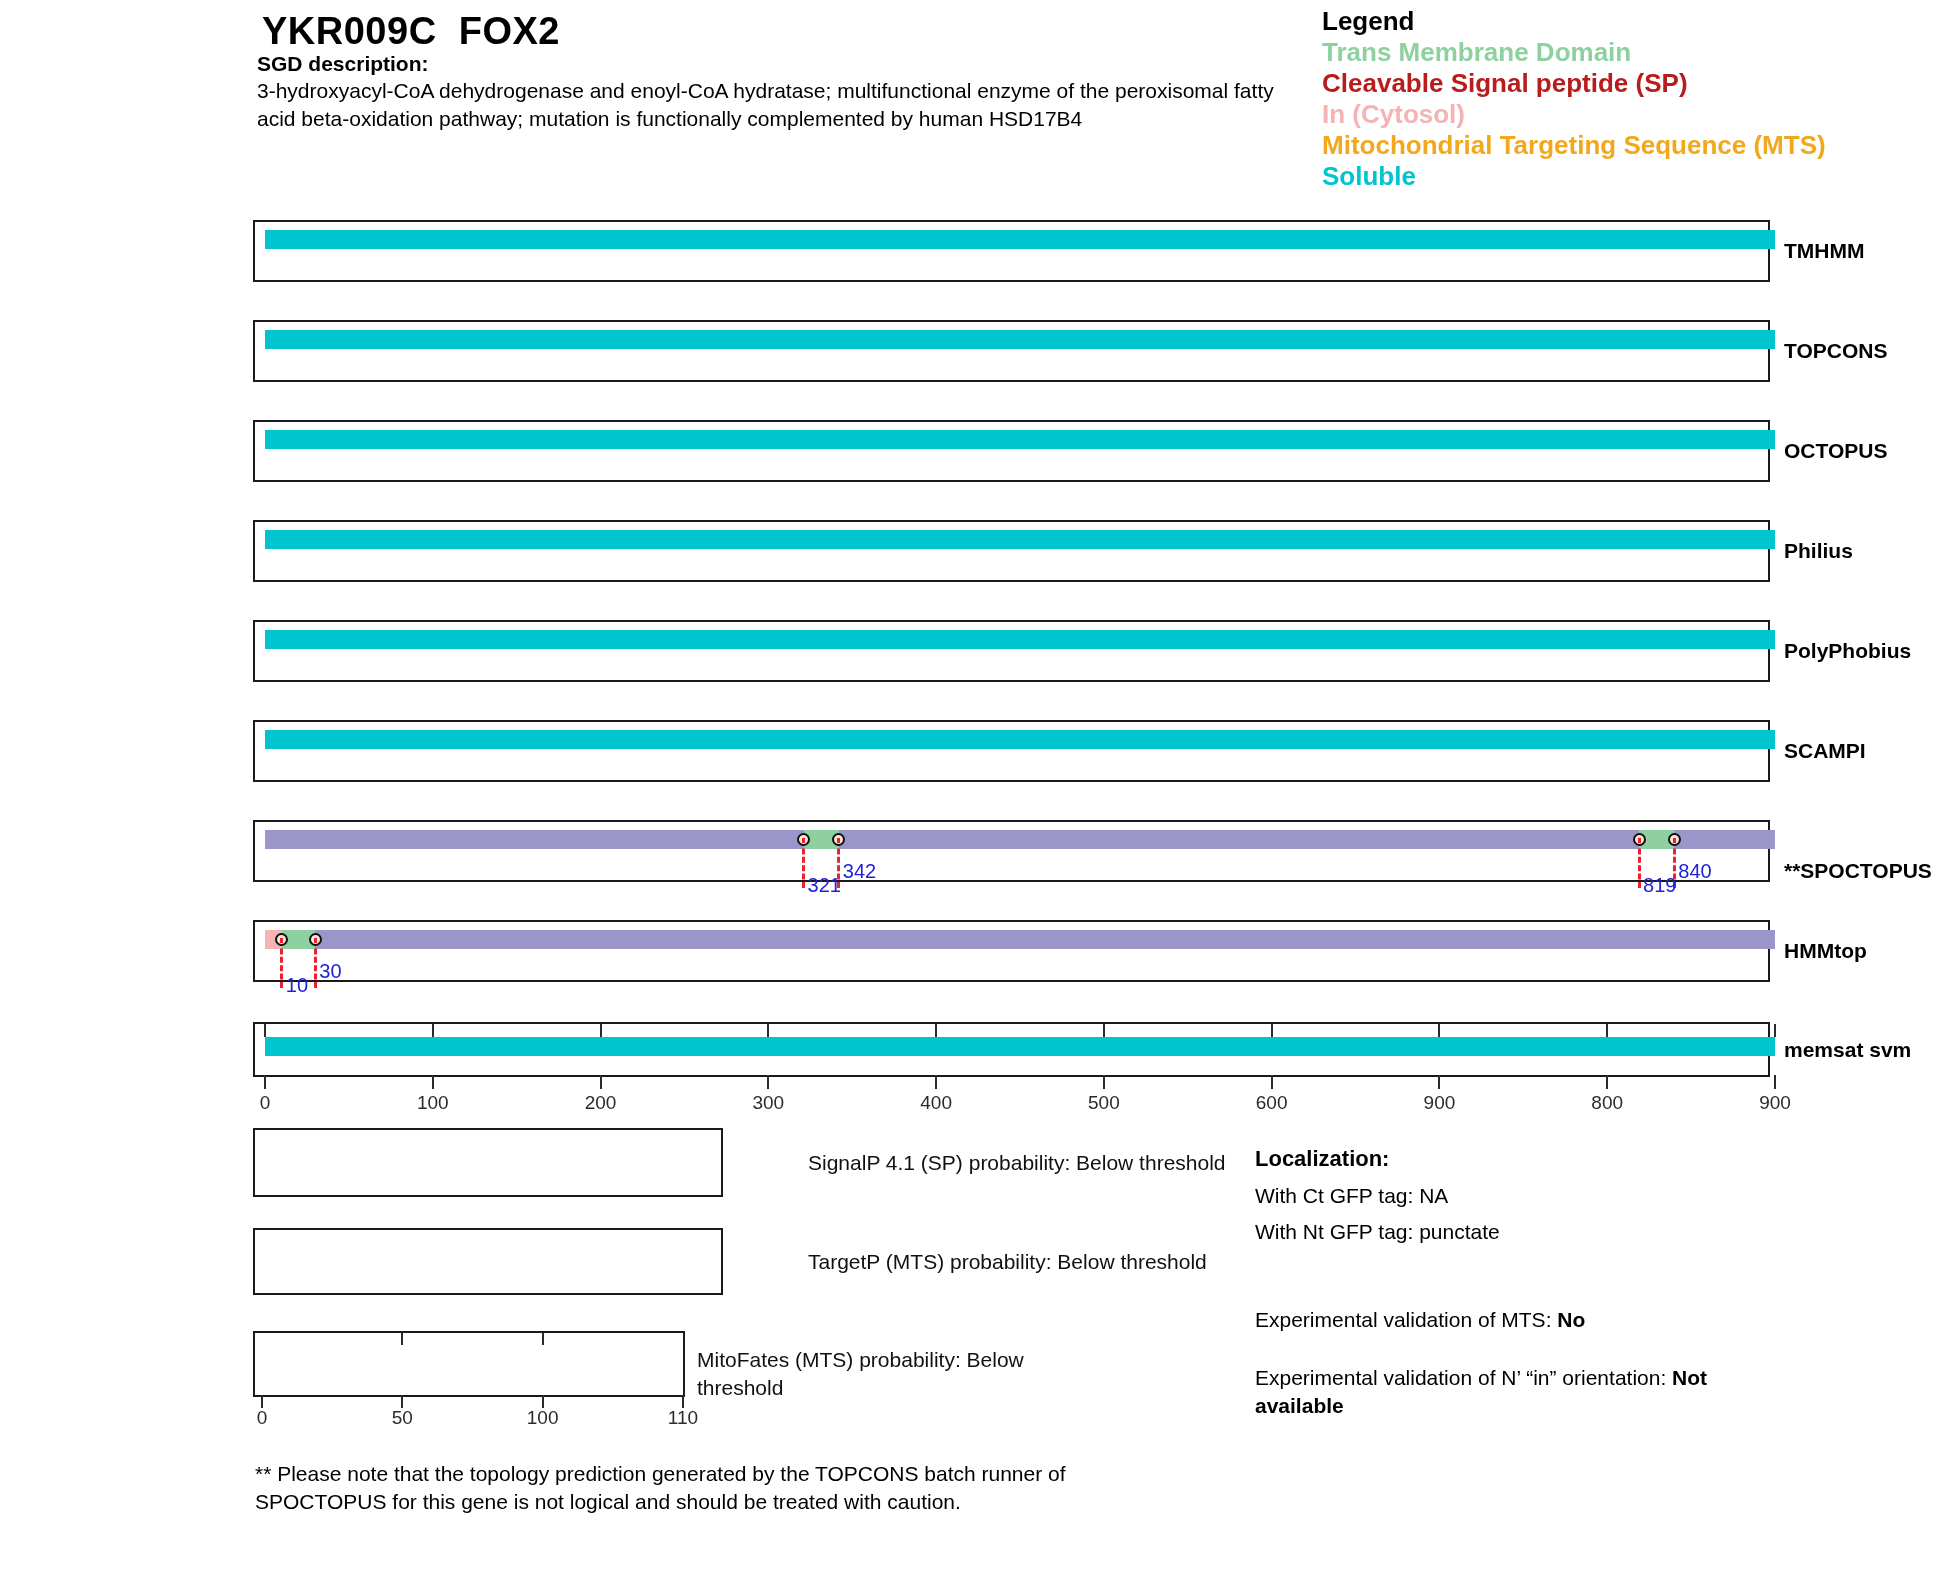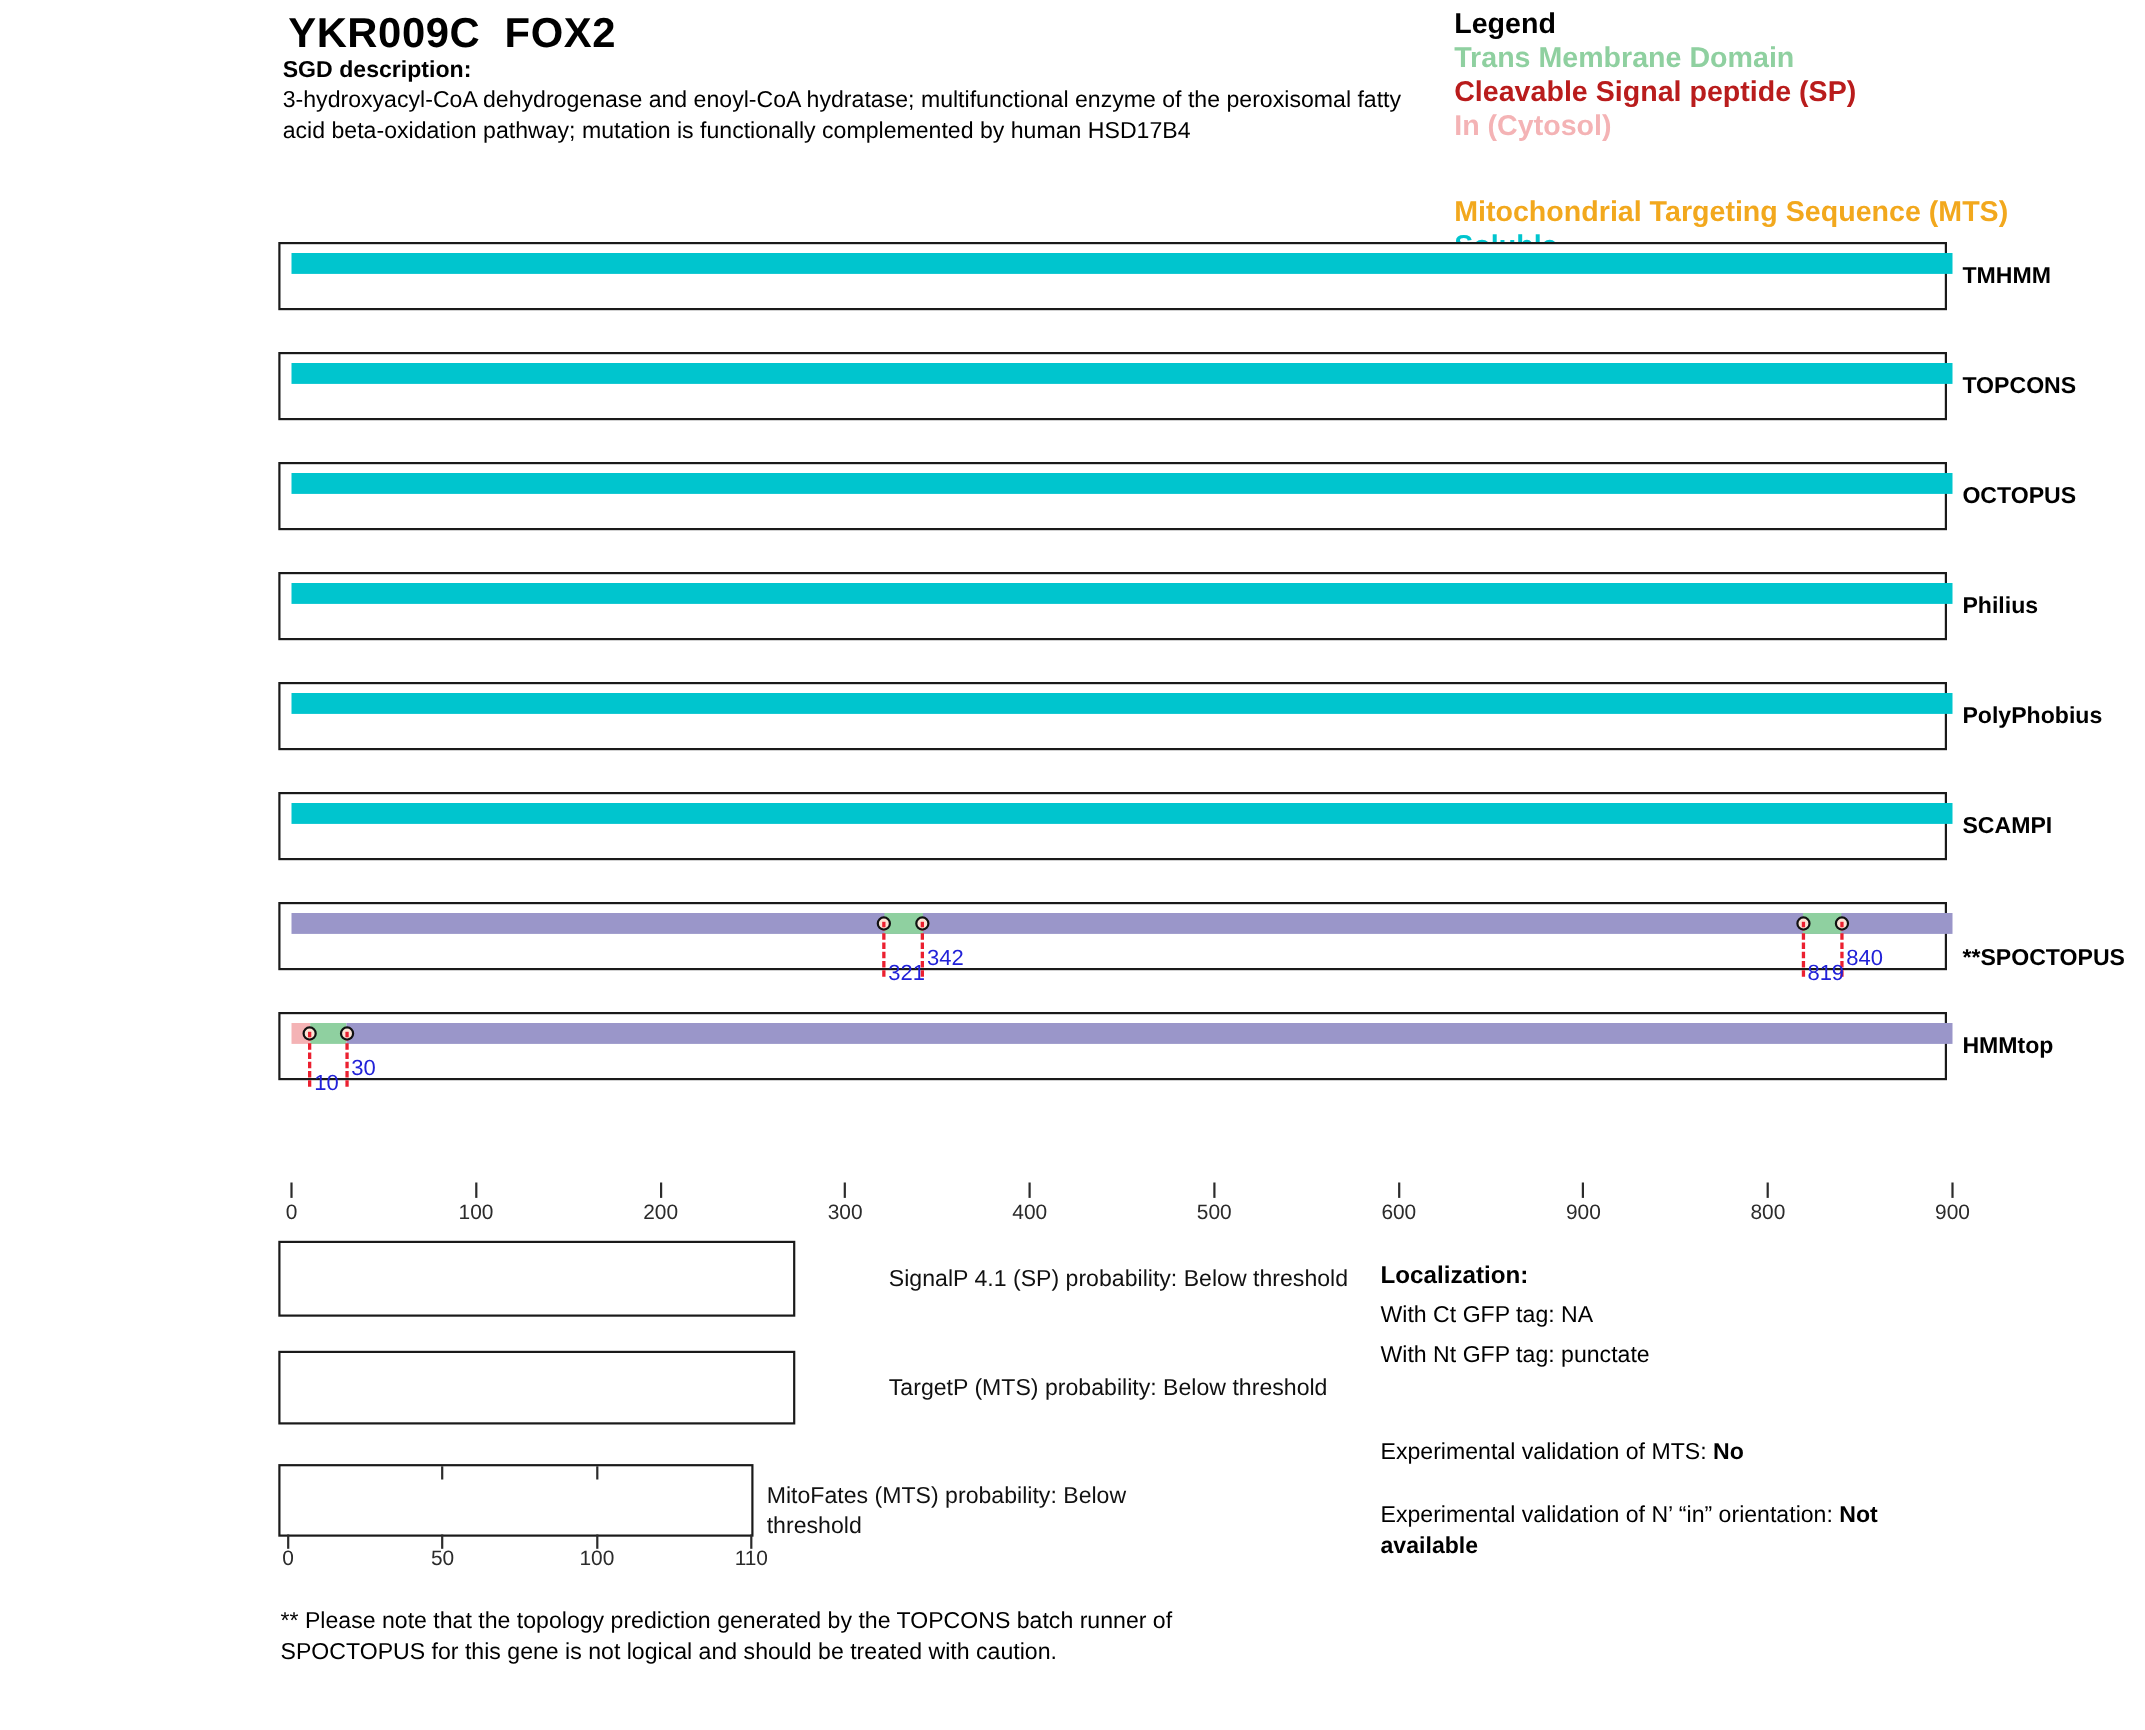--- a/index.html
+++ b/index.html
@@ -37,21 +37,21 @@
   <div class="sgd-label">SGD description:</div>
   <div class="sgd-desc">3-hydroxyacyl-CoA dehydrogenase and enoyl-CoA hydratase; multifunctional enzyme of the peroxisomal fatty
 acid beta-oxidation pathway; mutation is functionally complemented by human HSD17B4</div>
 
   <div class="legend">
     <div class="legend-title">Legend</div>
     <div id="legend-items">
         <div class="legend-item" style="color: rgb(143, 208, 160);">Trans Membrane Domain</div>
         <div class="legend-item" style="color: #b91c1c;">Cleavable Signal peptide (SP)</div>
         <div class="legend-item" style="color: rgb(244, 179, 181);">In (Cytosol)</div>
-        <div class="legend-item" style="color: rgb(242, 168, 29); margin-top: 47px;">Mitochondrial Targeting Sequence (MTS)</div>
+        <div class="legend-item" style="color: rgb(242, 168, 29);">Mitochondrial Targeting Sequence (MTS)</div>
         <div class="legend-item" style="color: rgb(0, 197, 206);">Soluble</div>
       </div>
   </div>
 
   <div id="tracks" class="abs" style="left:0;top:0;width:100%;height:100%;">
       <div class="track-box" style="left: 253px; top: 220px; width: 1517px; height: 62px; overflow: visible;">
         <div class="seg" style="left: 10px; top: 8px; width: 1510px; height: 19px; background: rgb(0, 197, 206);"></div>
         <div class="track-name" style="left: 1529px; top: 16px;">TMHMM</div>
       </div>
       <div class="track-box" style="left: 253px; top: 320px; width: 1517px; height: 62px; overflow: visible;">
@@ -103,20 +103,34 @@
         <div class="dash" style="left: 25.2778px; top: 17.5px; height: 48px;"></div>
         <div class="dash" style="left: 58.8333px; top: 17.5px; height: 48px;"></div>
         <div class="marker" style="left: 20.2778px; top: 11px; background: rgb(252, 228, 214); border-color: rgb(17, 17, 17);"></div>
         <div class="mdot" style="left: 25.2778px; top: 15.5px; background: rgb(235, 32, 48);"></div>
         <div class="marker" style="left: 53.8333px; top: 11px; background: rgb(252, 228, 214); border-color: rgb(17, 17, 17);"></div>
         <div class="mdot" style="left: 58.8333px; top: 15.5px; background: rgb(235, 32, 48);"></div>
         <div class="pos-label" style="left: 30.7778px; top: 52px; color: rgb(33, 33, 216);">10</div>
         <div class="pos-label" style="left: 64.3333px; top: 38px; color: rgb(33, 33, 216);">30</div>
         <div class="track-name" style="left: 1529px; top: 16px;">HMMtop</div>
       </div>
+      <div class="track-box" style="left: 253px; top: 1022px; width: 1517px; height: 55px; overflow: visible;">
+        <div class="seg" style="left: 10px; top: 13px; width: 1510px; height: 19px; background: rgb(0, 197, 206);"></div>
+        <div class="tick" style="left: 9px; top: 0px; height: 13px;"></div>
+        <div class="tick" style="left: 176.778px; top: 0px; height: 13px;"></div>
+        <div class="tick" style="left: 344.556px; top: 0px; height: 13px;"></div>
+        <div class="tick" style="left: 512.333px; top: 0px; height: 13px;"></div>
+        <div class="tick" style="left: 680.111px; top: 0px; height: 13px;"></div>
+        <div class="tick" style="left: 847.889px; top: 0px; height: 13px;"></div>
+        <div class="tick" style="left: 1015.67px; top: 0px; height: 13px;"></div>
+        <div class="tick" style="left: 1183.44px; top: 0px; height: 13px;"></div>
+        <div class="tick" style="left: 1351.22px; top: 0px; height: 13px;"></div>
+        <div class="tick" style="left: 1519px; top: 0px; height: 13px;"></div>
+        <div class="track-name" style="left: 1529px; top: 12.5px;">memsat svm</div>
+      </div>
     </div>
   <div id="axis" class="abs" style="left:0;top:0;width:100%;height:100%;">
       <div class="tick" style="left: 264px; top: 1075px; height: 14px;"></div>
       <div class="axis-label" style="left: 235px; top: 1092px;">0</div>
       <div class="tick" style="left: 431.778px; top: 1075px; height: 14px;"></div>
       <div class="axis-label" style="left: 402.778px; top: 1092px;">100</div>
       <div class="tick" style="left: 599.556px; top: 1075px; height: 14px;"></div>
       <div class="axis-label" style="left: 570.556px; top: 1092px;">200</div>
       <div class="tick" style="left: 767.333px; top: 1075px; height: 14px;"></div>
       <div class="axis-label" style="left: 738.333px; top: 1092px;">300</div>

